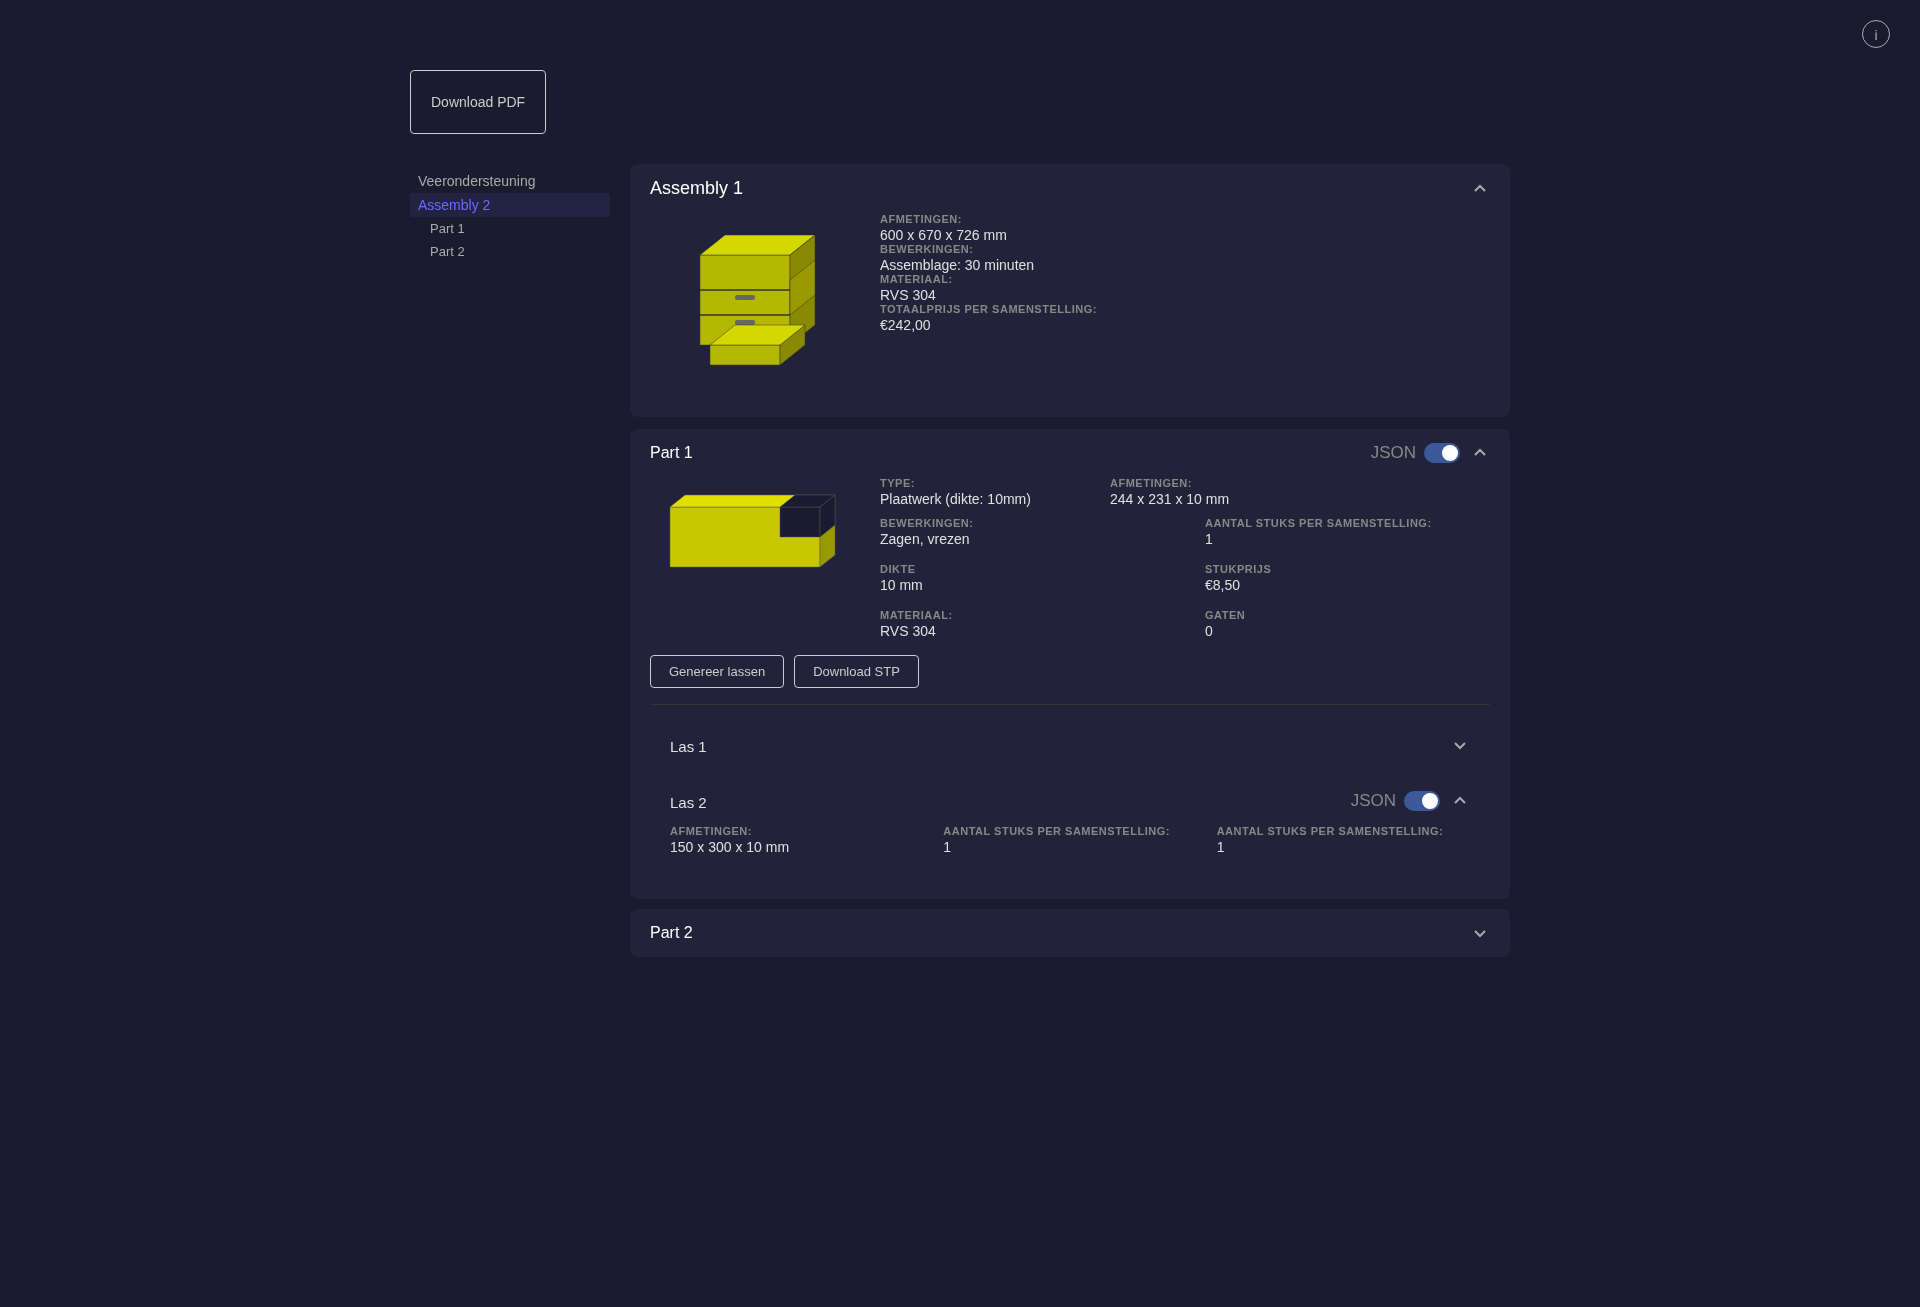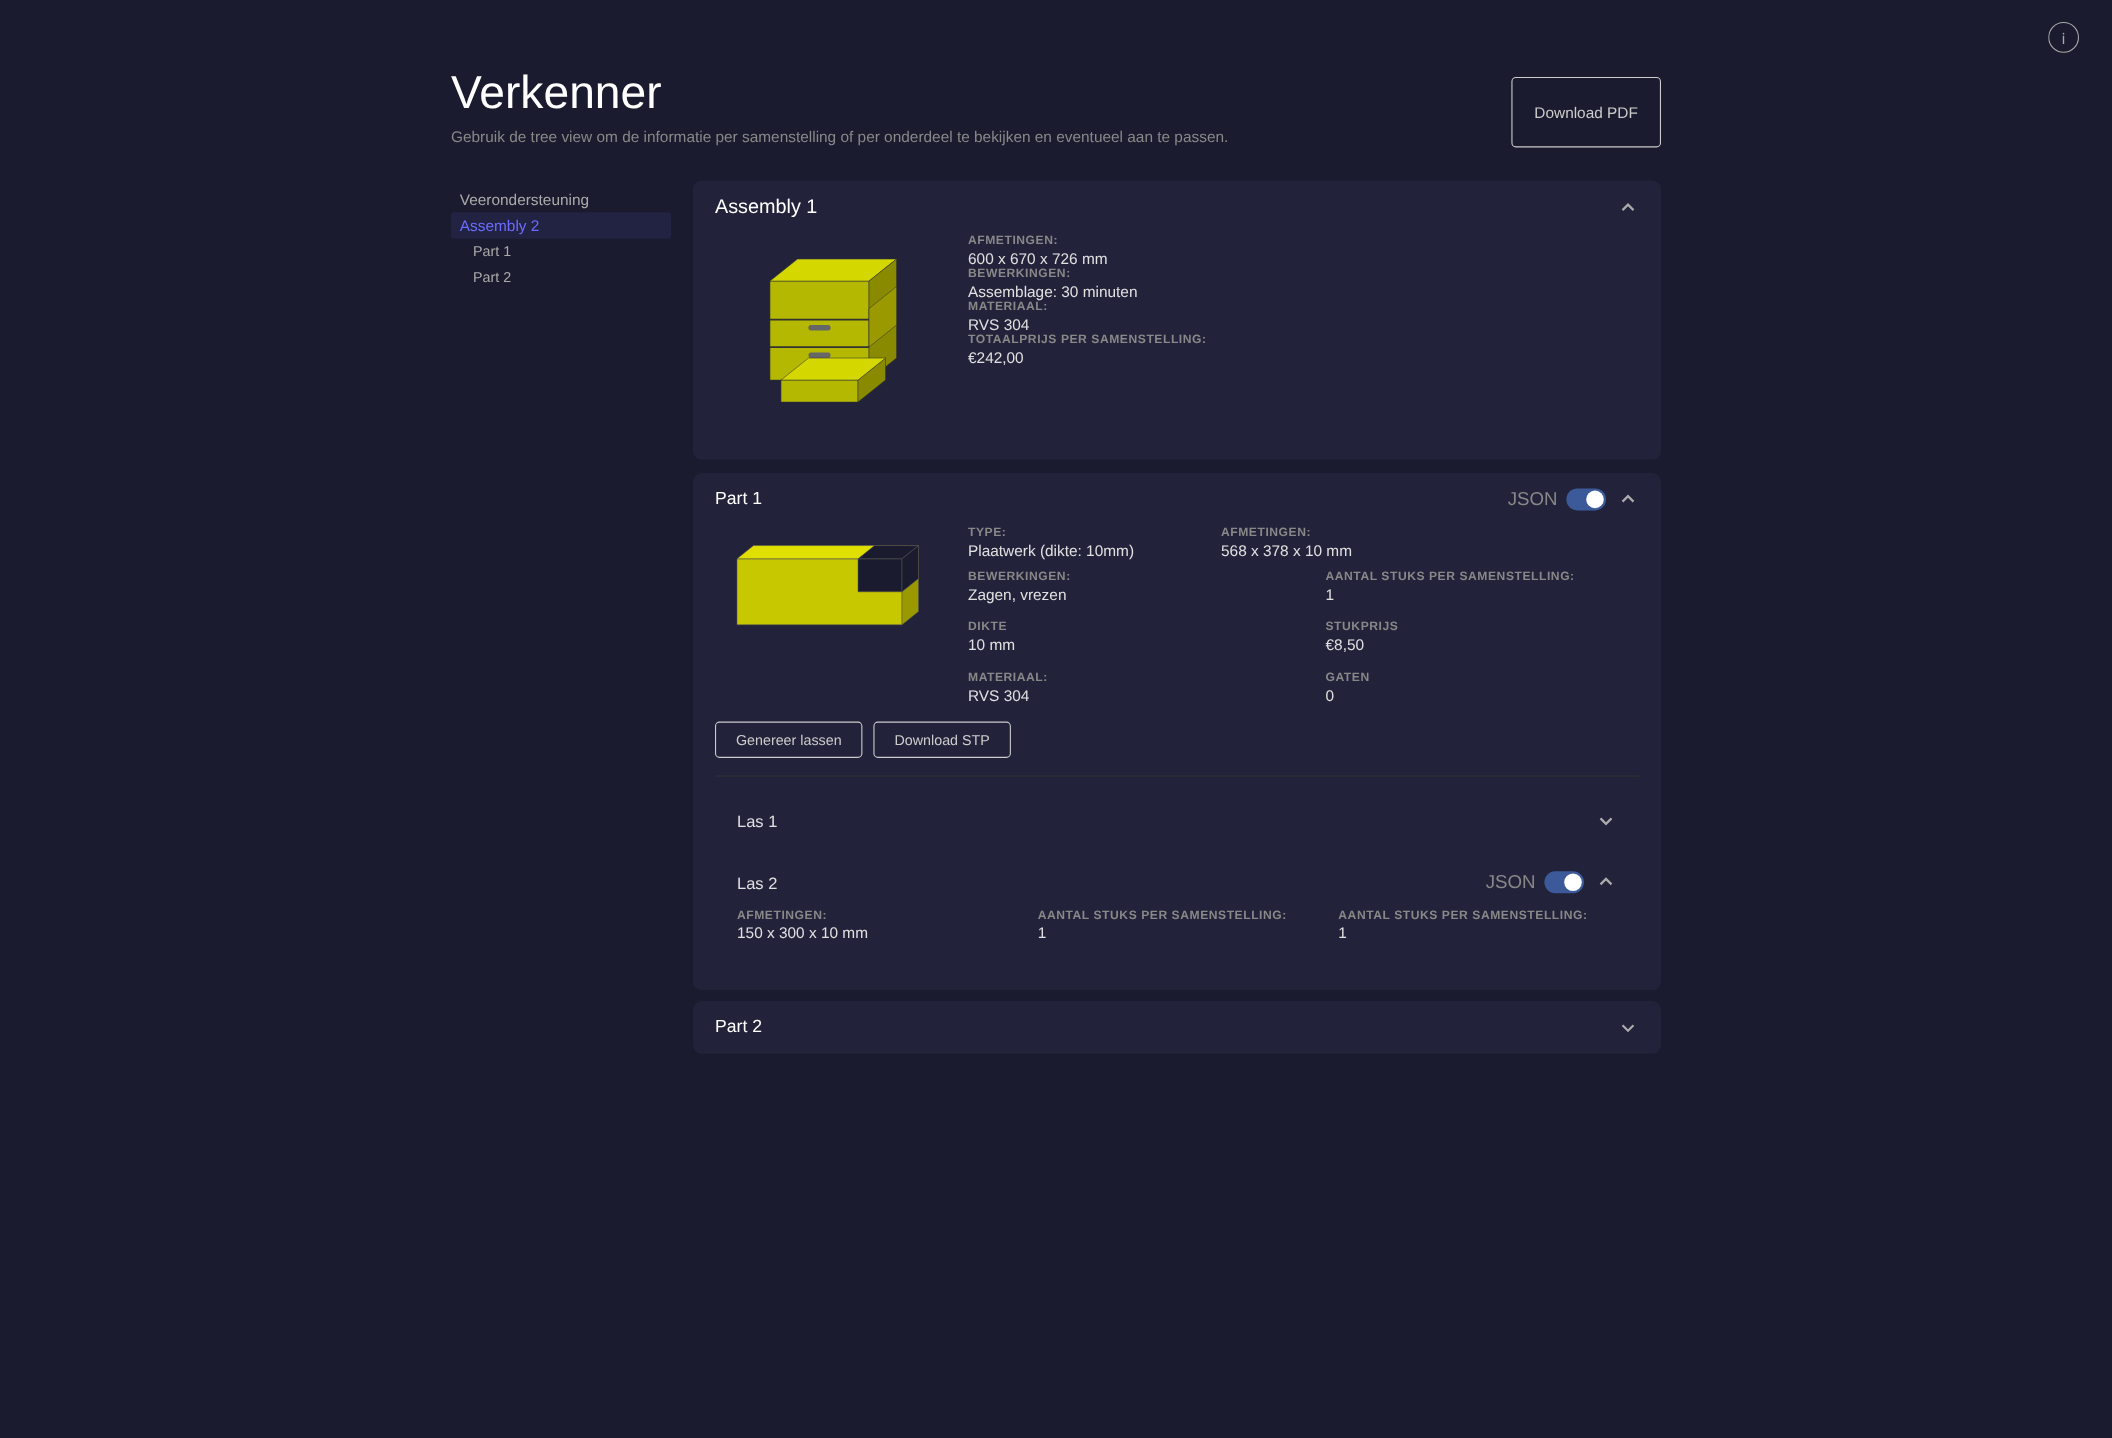--- a/index.html
+++ b/index.html
@@ -285,24 +285,20 @@
 </head>
 <body>
 
 <div class="info-icon">
   <span>ℹ</span>
 </div>
 
 <div class="main-container">
 
   <div class="page-header">
-    <div>
-      <h1 class="page-title">Verkenner</h1>
-      <p class="page-subtitle">Gebruik de tree view om de informatie per samenstelling of per onderdeel te bekijken en eventueel aan te passen.</p>
-    </div>
     <button class="download-pdf-btn">Download PDF</button>
   </div>
 
   <div class="content-layout">
 
     <div class="sidebar">
       <div class="sidebar-item">Veerondersteuning</div>
       <div class="sidebar-item active">Assembly 2</div>
       <div class="sidebar-item child">Part 1</div>
       <div class="sidebar-item child">Part 2</div>
@@ -398,21 +394,21 @@
             </svg>
 
             <div style="display:flex; flex:1; flex-direction:column; gap:0;">
               <div style="display:flex; gap:60px; margin-bottom: 10px;">
                 <div class="part-meta-left">
                   <div class="info-label">TYPE:</div>
                   <div class="info-value">Plaatwerk (dikte: 10mm)</div>
                 </div>
                 <div>
                   <div class="info-label">AFMETINGEN:</div>
-                  <div class="info-value">568 x 378 x 10 mm</div>
+                  <div class="info-value">244 x 231 x 10 mm</div>
                 </div>
               </div>
 
               <div style="display: grid; grid-template-columns: 1fr 1fr; gap: 16px 40px;">
                 <div>
                   <div class="info-label">BEWERKINGEN:</div>
                   <div class="info-value">Zagen, vrezen</div>
                 </div>
                 <div>
                   <div class="info-label">AANTAL STUKS PER SAMENSTELLING:</div>

